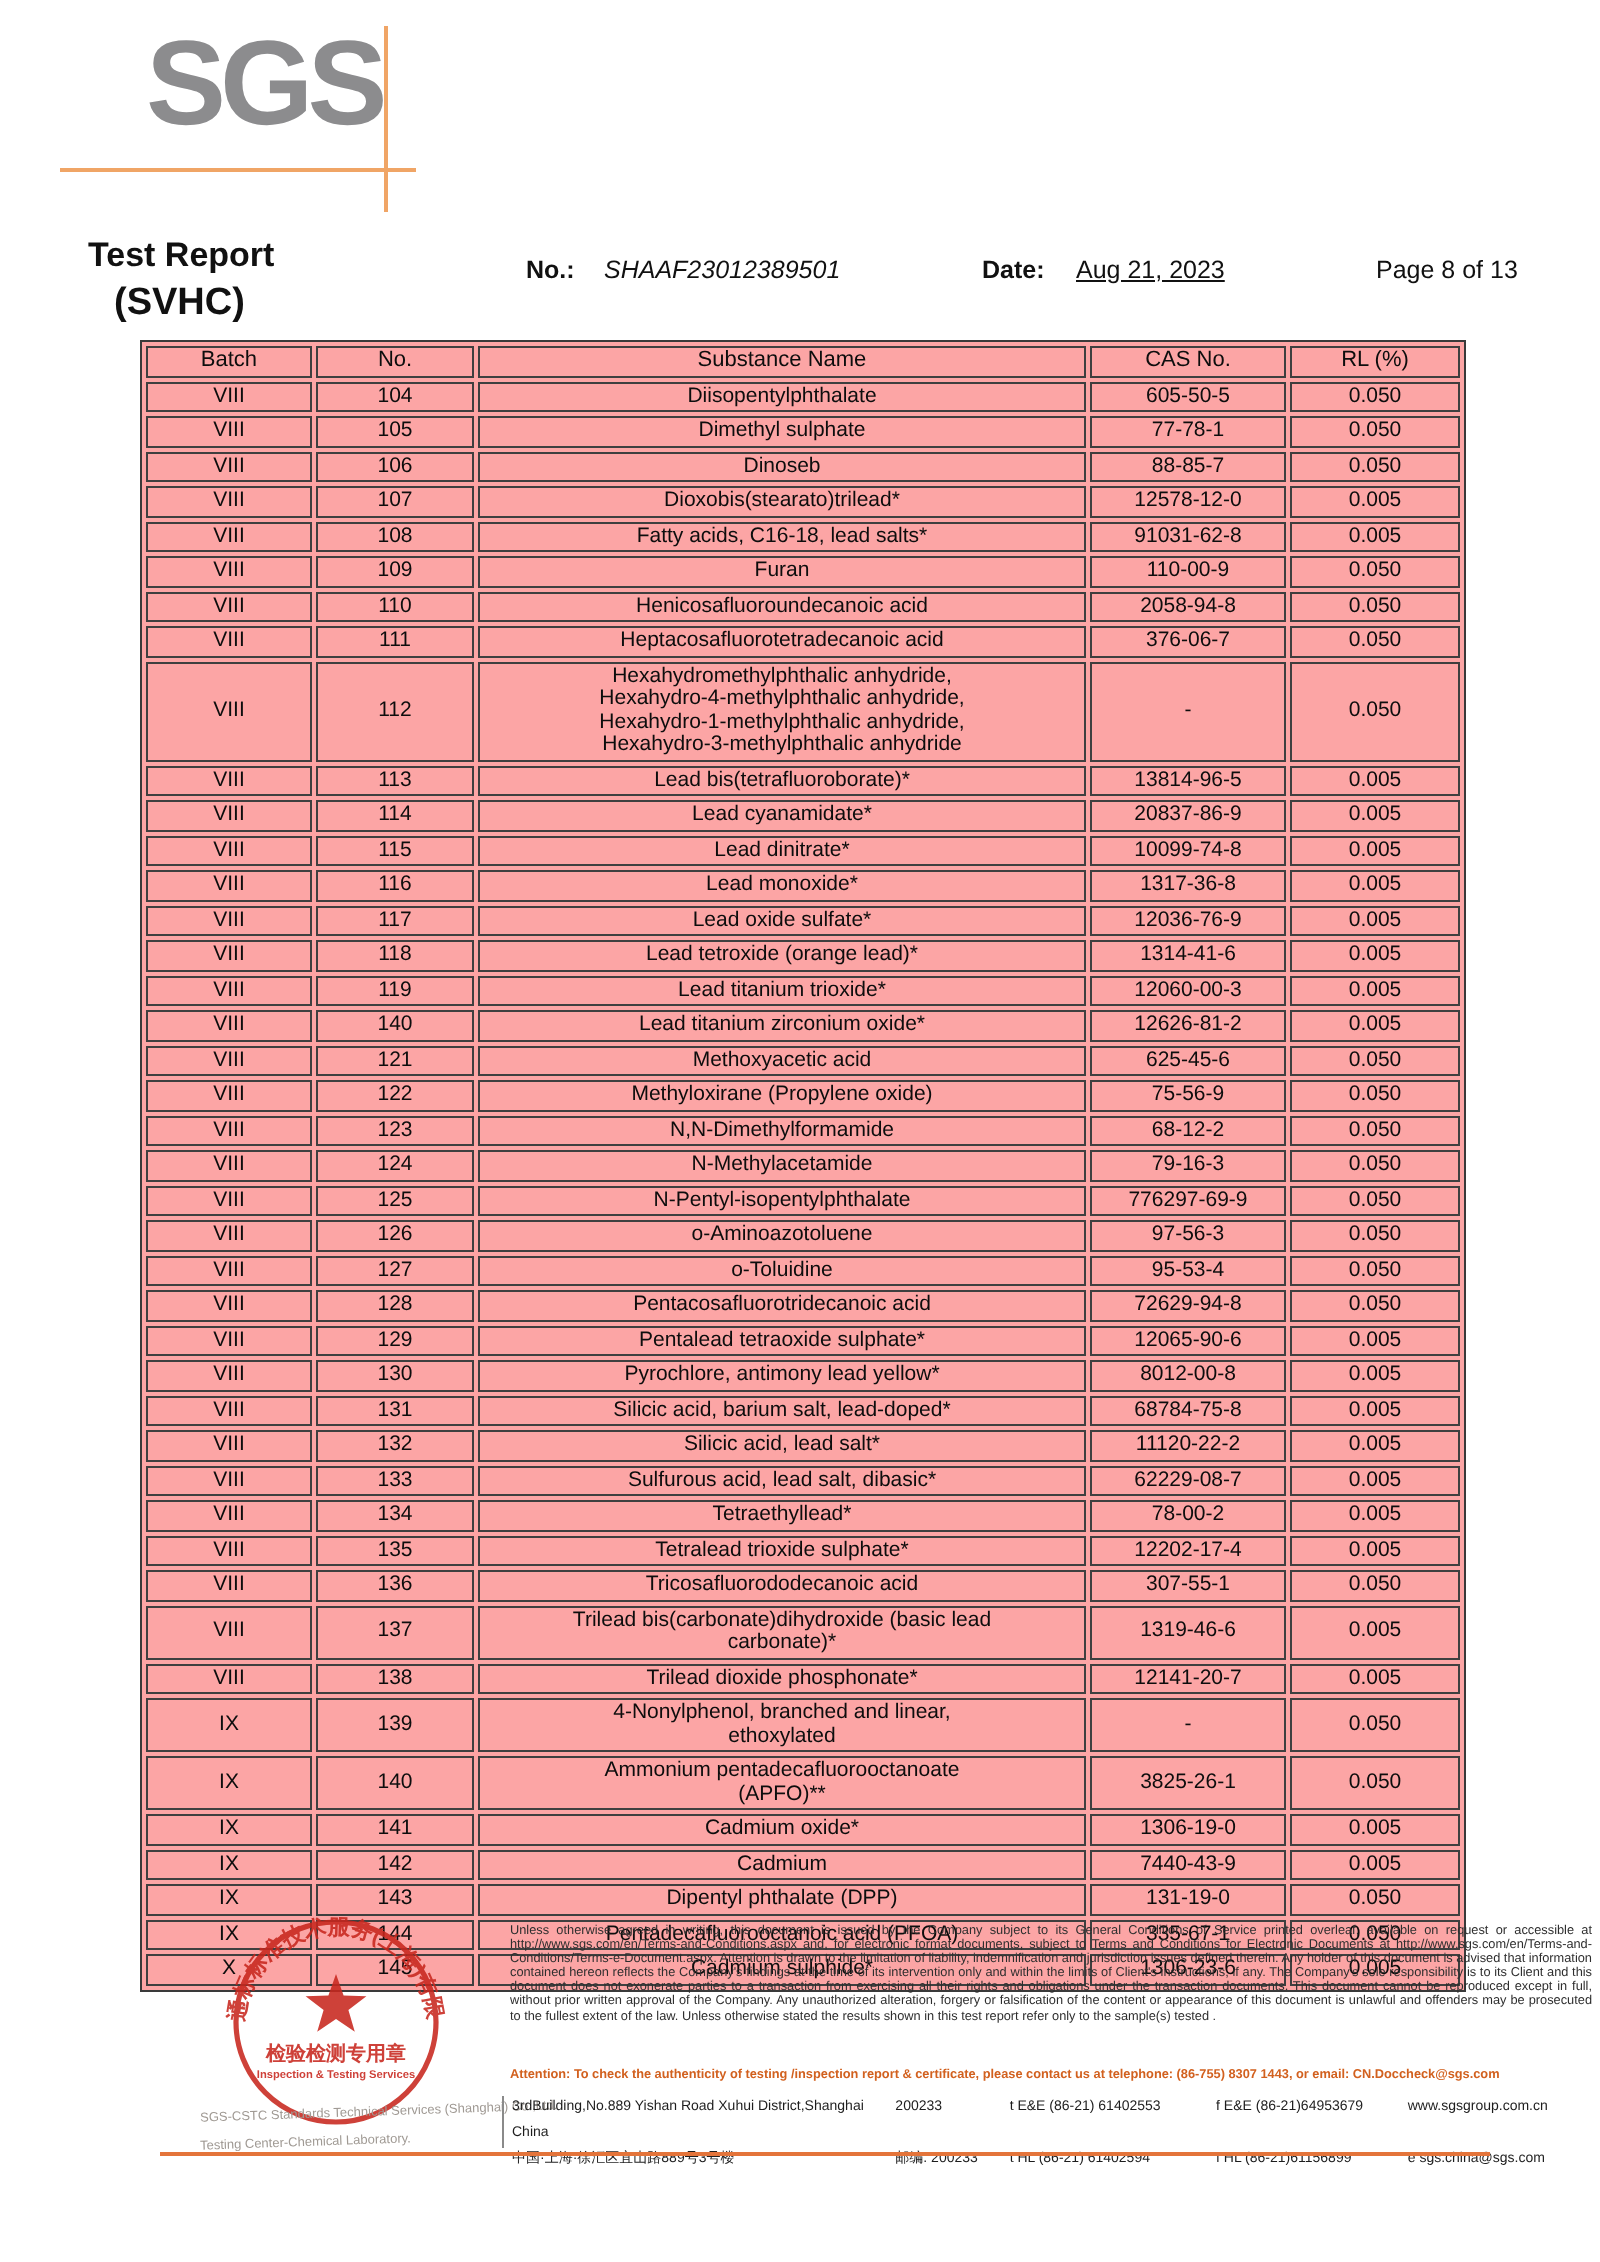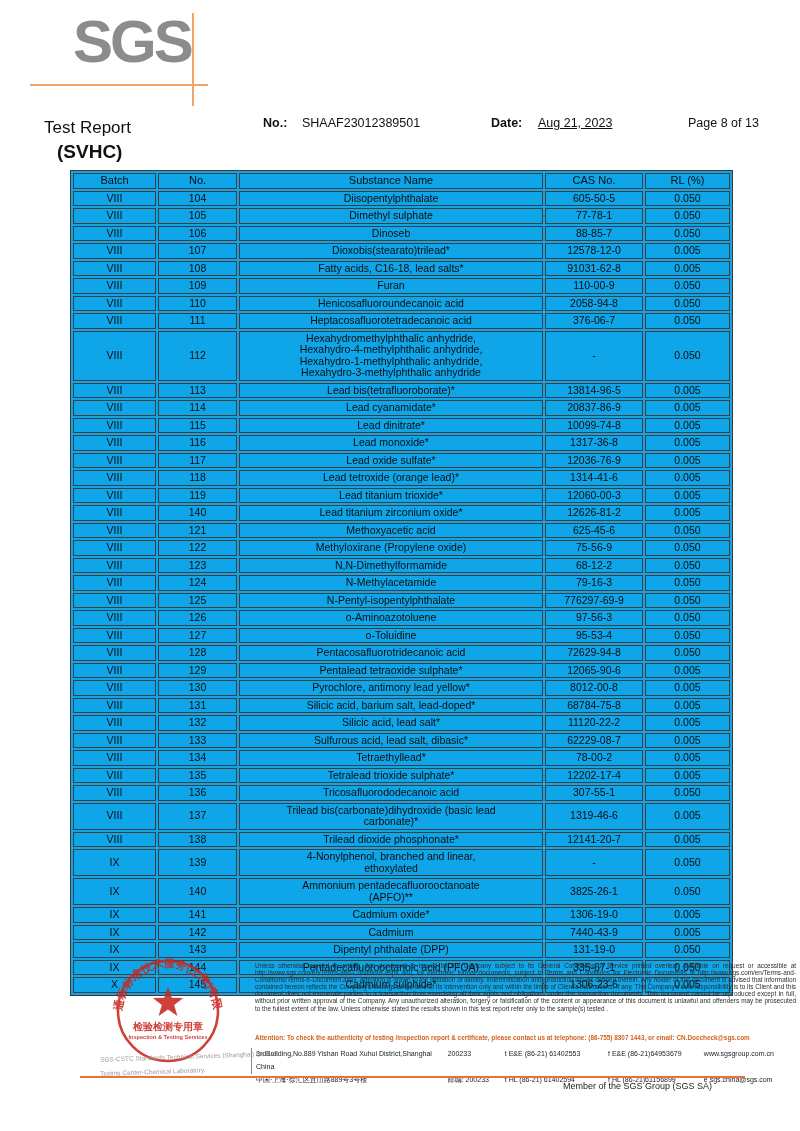--- a/index.html
+++ b/index.html
@@ -5,32 +5,32 @@
   html,body{margin:0;padding:0;background:#ffffff;}
   body{font-family:"Liberation Sans", sans-serif;color:#111;}
   .page{position:relative;width:800px;height:1131px;background:#fff;overflow:hidden;}
 
   
   .logo-text{position:absolute;left:73px;top:12px;font-size:60px;font-weight:bold;
     color:#8c8c8e;letter-spacing:-3px;line-height:1;}
   .cross-h{position:absolute;left:30px;top:84px;width:178px;height:2px;background:#f0a566;}
   .cross-v{position:absolute;left:192px;top:13px;width:2px;height:93px;background:#f0a566;}
 
-  .title1{position:absolute;left:44px;top:118px;font-size:17px;font-weight:normal;}
+  .title1{position:absolute;left:44px;top:118px;font-size:17px;font-weight:bold;}
   .title2{position:absolute;left:57px;top:141px;font-size:19px;font-weight:bold;}
-  .meta{position:absolute;top:116px;font-size:12.5px;padding-left:33px;}
+  .meta{position:absolute;top:128px;font-size:12.5px;padding-left:33px;}
   .m-no-label{left:230px;}
-  .m-no-value{left:269px;}
+  .m-no-value{left:269px;font-style:italic;}
   .m-date-label{left:458px;}
   .m-date-value{left:505px;text-decoration:underline;}
   .m-page{left:655px;}
 
   
   table.report{position:absolute;left:70px;top:170px;width:661px;table-layout:fixed;
-    border-collapse:separate;border-spacing:2px;border:1px solid #3a3a3a;background:#0ea5e9;}
+    border-collapse:separate;border-spacing:2px;border:1px solid #3a3a3a;background:#fca5a5;}
   table.report td,table.report th{border:1px solid #3f3f3f;font-size:10.5px;line-height:11.5px;
     padding:1px 2px;text-align:center;vertical-align:middle;font-weight:normal;color:#0d0d0d;}
   table.report th{font-size:11px;}
   td.c-name{white-space:pre-line;}
 
   
   .legal{position:absolute;left:255px;top:962px;width:541px;font-size:6.4px;line-height:7.1px;
     text-align:justify;color:#2e2e2e;}
   .attention{position:absolute;left:255px;top:1034px;width:541px;font-size:6.4px;line-height:7.1px;
     color:#d2611f;font-weight:bold;}
@@ -462,15 +462,14 @@
     <div class="addr-row">
       <span class="a-street">中国·上海·徐汇区宜山路889号3号楼</span>
       <span class="a-post">邮编: 200233</span>
       <span class="a-tel">t HL (86-21) 61402594</span>
       <span class="a-fax">f HL (86-21)61156899</span>
       <span class="a-web">e sgs.china@sgs.com</span>
     </div>
   </div>
 
   <div class="footer-orange-line"></div>
-  <div class="member">Member of the SGS Group (SGS SA)</div>
 
 </div>
 
 </body></html>

